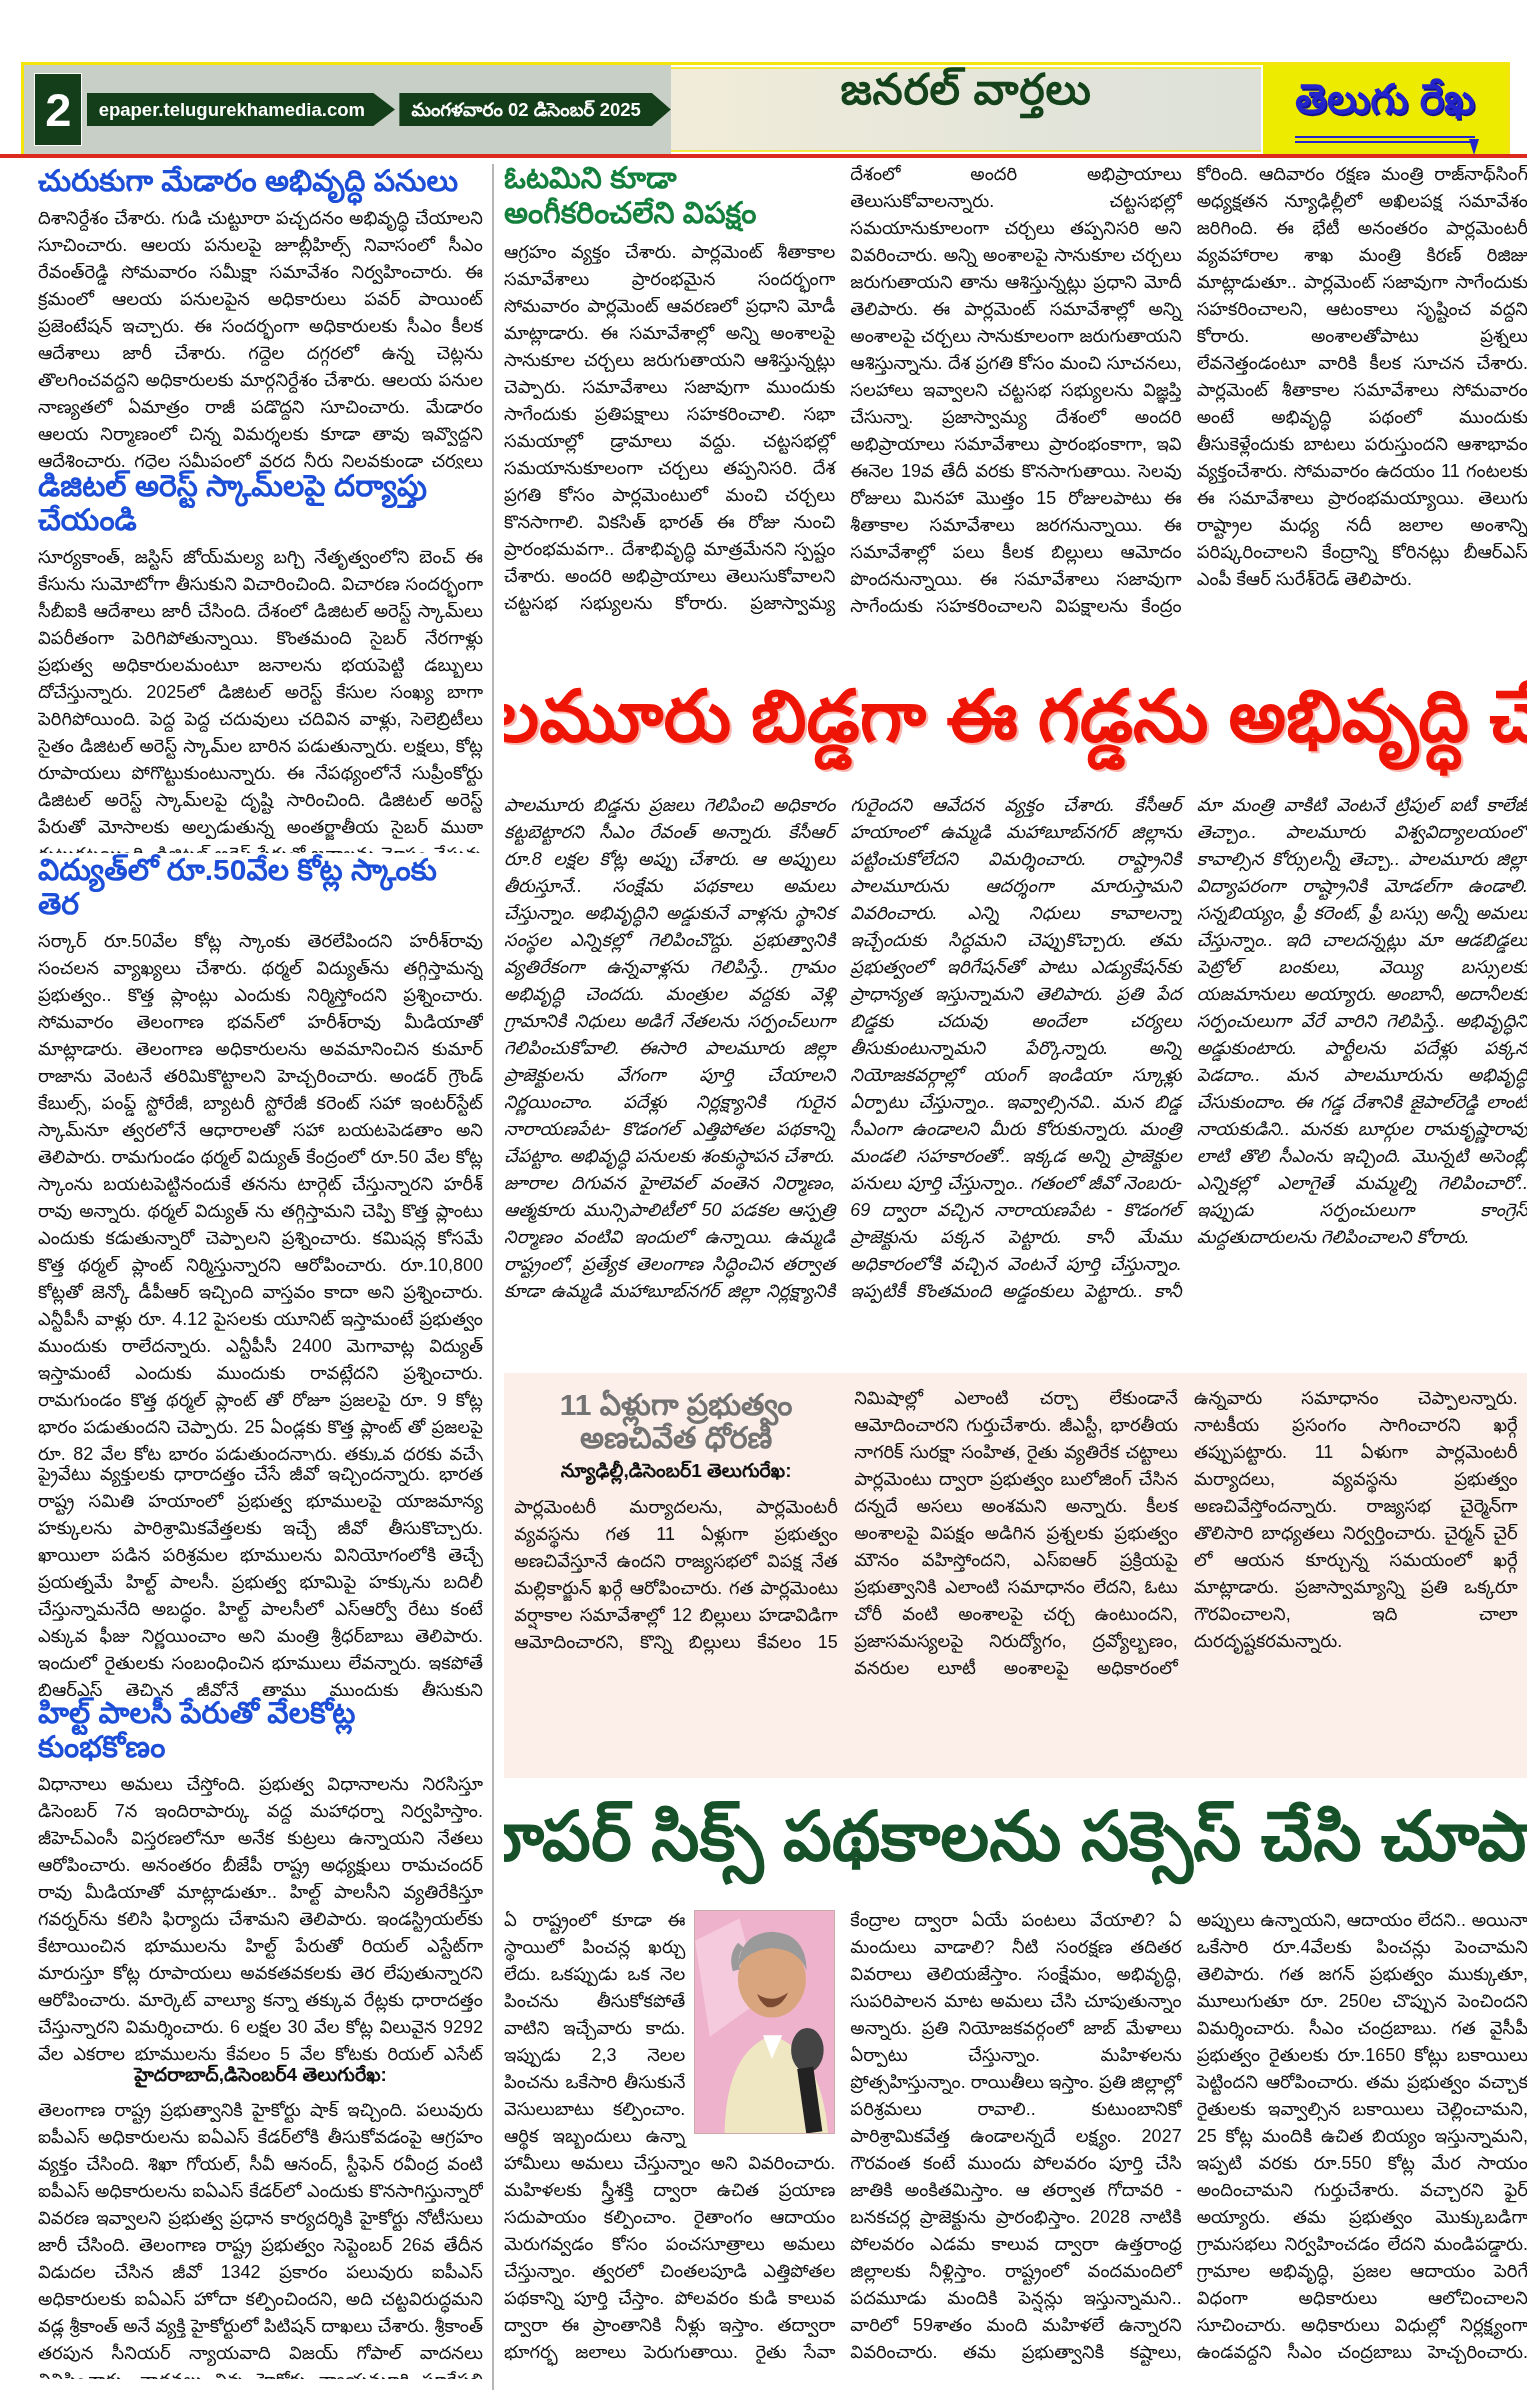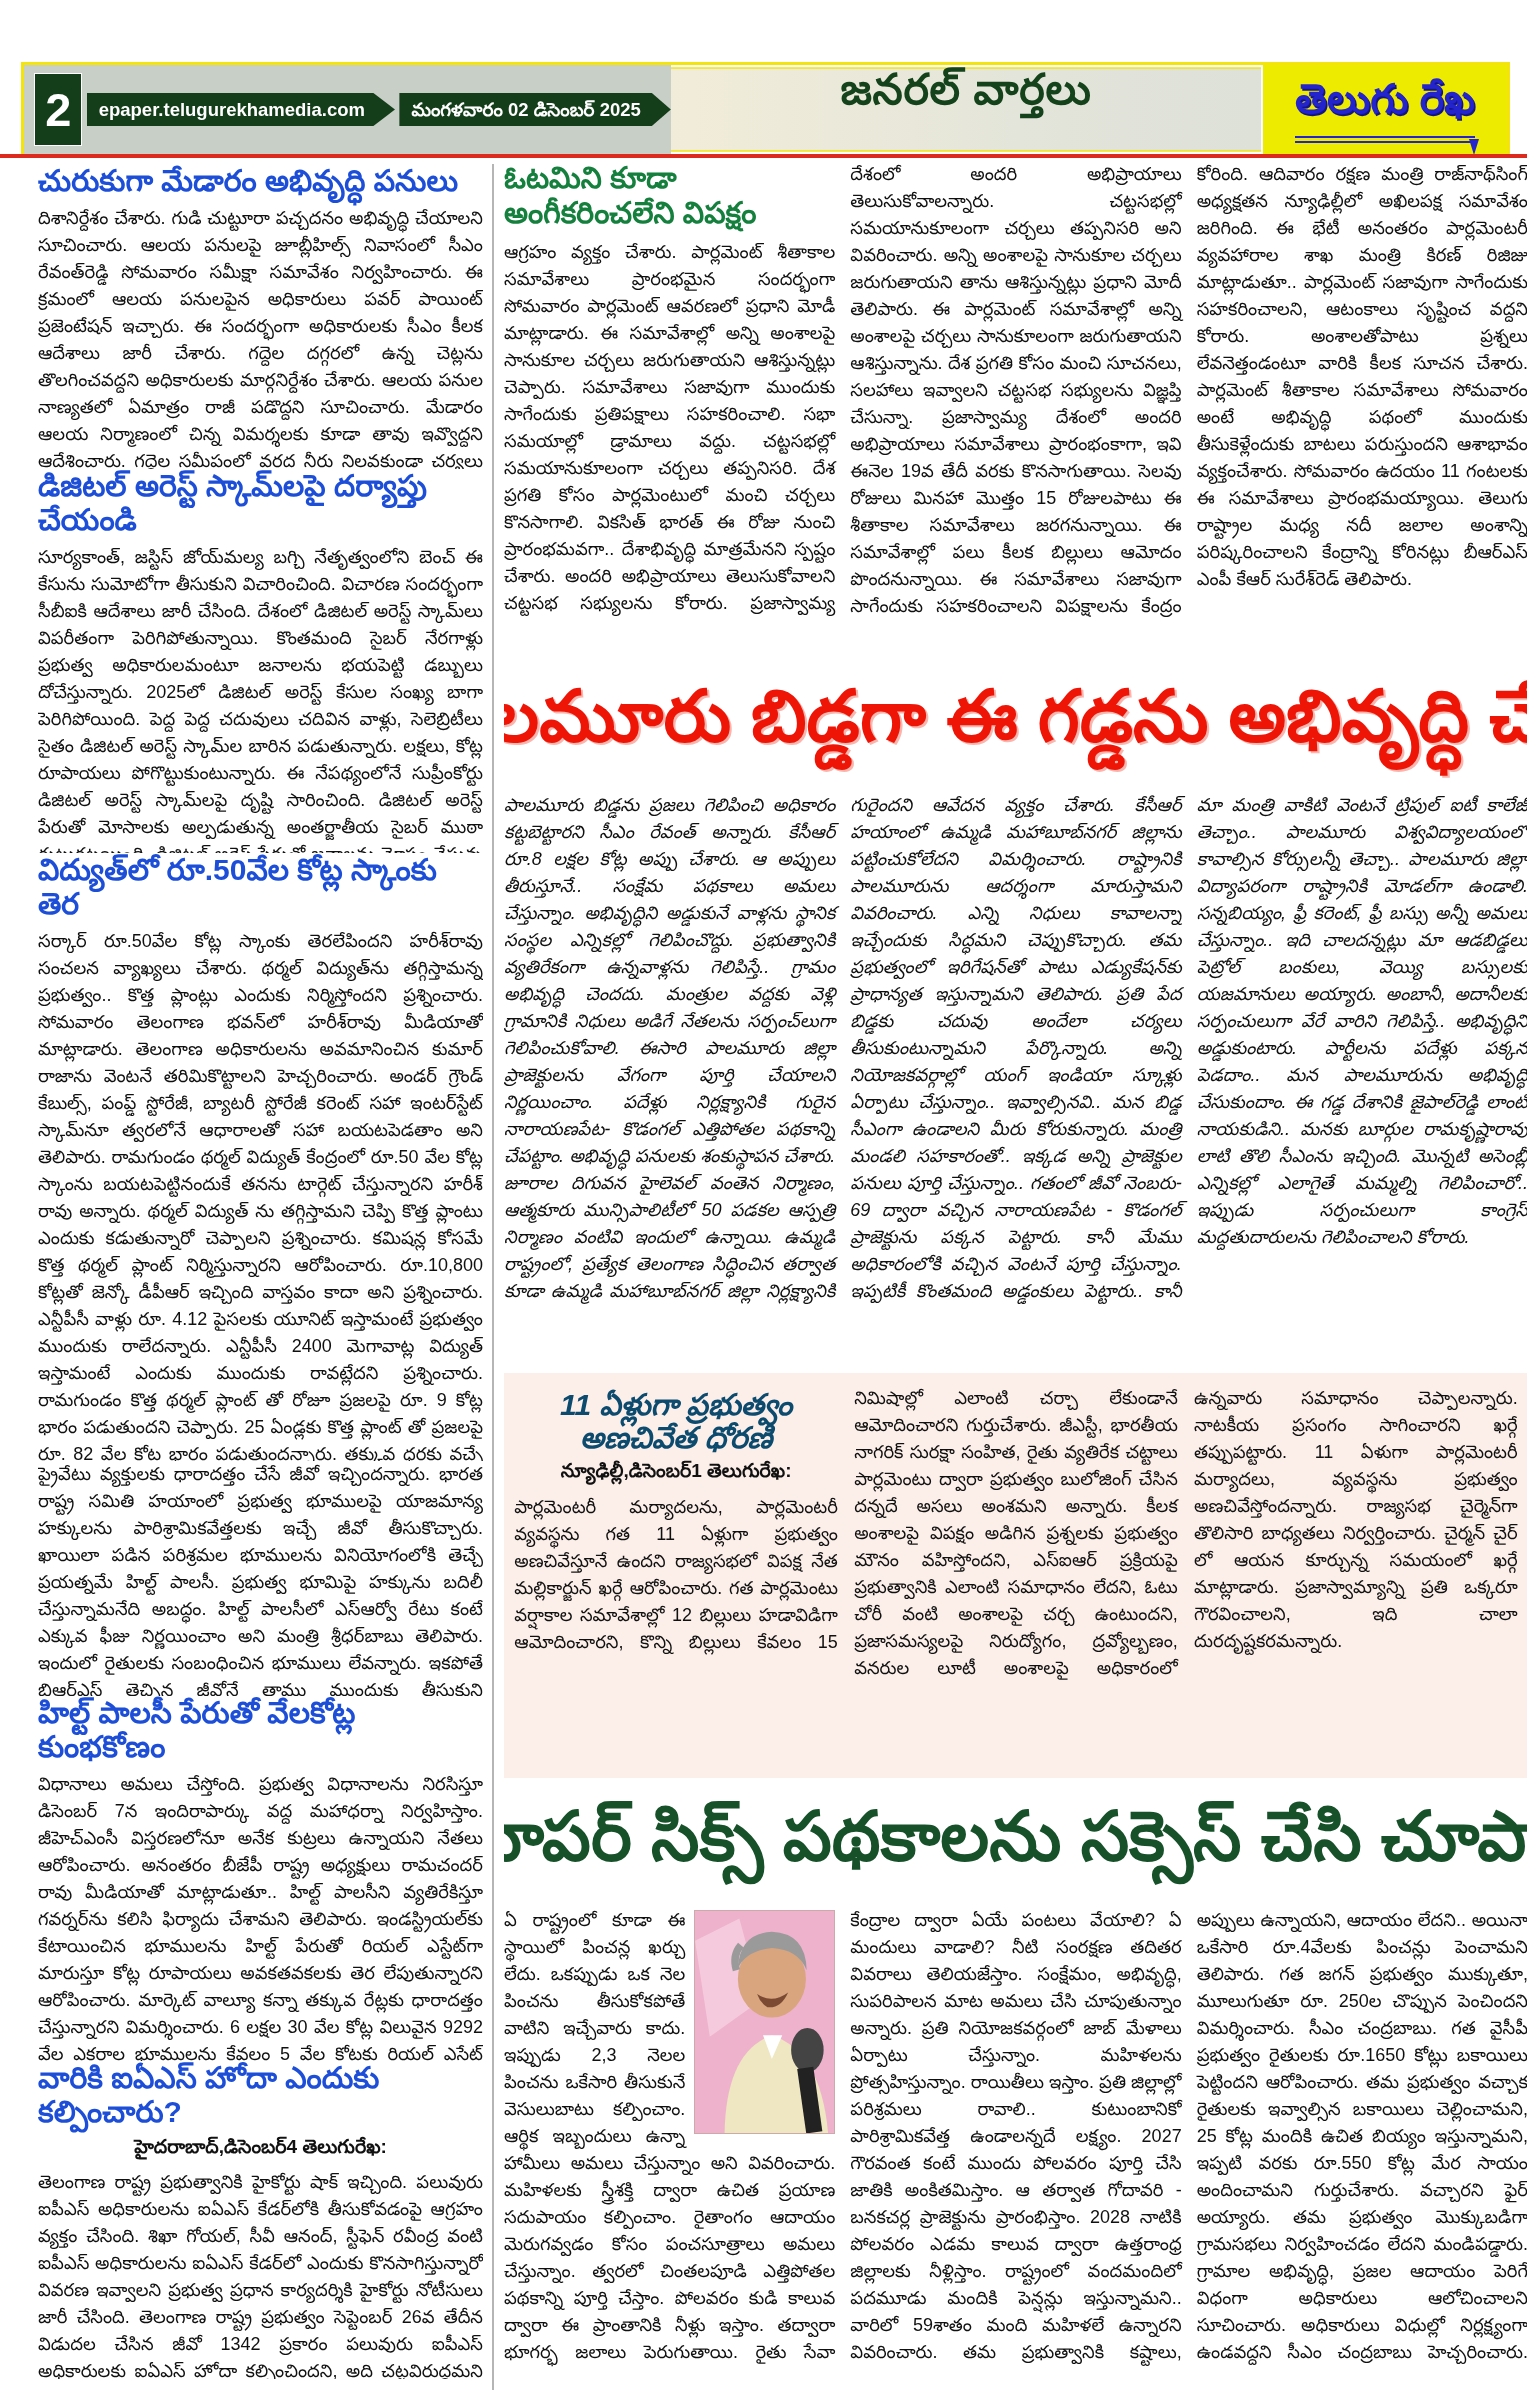--- a/index.html
+++ b/index.html
@@ -39,21 +39,21 @@
   .a1{height:305px;} .a2{height:384px;} .a3{height:608px;} .a4{height:235px;} .a5{height:365px;} .a6{height:318px;}
   
   .band-a{height:509px;column-count:3;column-gap:15px;overflow:hidden;}
   .band-a h2{margin:0 0 9px 0;font-size:30px;line-height:1.15;font-weight:bold;color:#15803d;}
   .lead-head{height:111px;display:flex;align-items:center;justify-content:center;overflow:hidden;}
   .lead-head span{font-size:72px;font-weight:bold;color:#ee1507;white-space:nowrap;
      text-shadow:2.2px 2.2px 0 #f9b6ae;}
   .band-b{height:574px;margin-top:11px;column-count:3;column-gap:15px;overflow:hidden;font-style:italic;}
   .pink-box{height:381px;margin-top:7.4px;background:#fcefe9;padding:12px 10.3px;
      column-count:3;column-gap:16.3px;overflow:hidden;}
-  .pink-box h3{margin:3px 0 6px 0;text-align:center;font-size:30px;line-height:1.1;color:#0c4a6e;font-weight:bold;font-style:italic;}
+  .pink-box h3{margin:3px 0 6px 0;text-align:center;font-size:30px;line-height:1.1;color:#737373;font-weight:bold;}
   .green-head{height:112px;margin-top:10.3px;display:flex;align-items:center;justify-content:center;overflow:hidden;}
   .green-head span{font-size:69px;font-weight:bold;color:#17512a;white-space:nowrap;}
   .band-c{height:479px;margin-top:6px;column-count:3;column-gap:15px;overflow:hidden;}
   .photo{float:right;width:139px;height:222px;margin:3px 0 7.4px 9px;border:0.7px solid #caa;
      background:linear-gradient(135deg,#f2c3d8 0%,#eaa8c6 55%,#f6d8e4 100%);position:relative;overflow:hidden;}
   .photo svg{position:absolute;left:0;top:0;}
 </style>
 </head>
 <body>
 
@@ -92,21 +92,20 @@
       <div class="body">సర్కార్ రూ.50వేల కోట్ల స్కాంకు తెరలేపిందని హరీశ్‌రావు సంచలన వ్యాఖ్యలు చేశారు. థర్మల్ విద్యుత్‌ను తగ్గిస్తామన్న ప్రభుత్వం.. కొత్త ప్లాంట్లు ఎందుకు నిర్మిస్తోందని ప్రశ్నించారు. సోమవారం తెలంగాణ భవన్‌లో హరీశ్‌రావు మీడియాతో మాట్లాడారు. తెలంగాణ అధికారులను అవమానించిన కుమార్ రాజాను వెంటనే తరిమికొట్టాలని హెచ్చరించారు. అండర్ గ్రౌండ్ కేబుల్స్, పంప్డ్ స్టోరేజీ, బ్యాటరీ స్టోరేజీ కరెంట్ సహా ఇంటర్‌స్టేట్ స్కామ్‌నూ త్వరలోనే ఆధారాలతో సహా బయటపెడతాం అని తెలిపారు. రామగుండం థర్మల్ విద్యుత్ కేంద్రంలో రూ.50 వేల కోట్ల స్కాంను బయటపెట్టినందుకే తనను టార్గెట్ చేస్తున్నారని హరీశ్ రావు అన్నారు. థర్మల్ విద్యుత్ ను తగ్గిస్తామని చెప్పి కొత్త ప్లాంటు ఎందుకు కడుతున్నారో చెప్పాలని ప్రశ్నించారు. కమిషన్ల కోసమే కొత్త థర్మల్ ప్లాంట్ నిర్మిస్తున్నారని ఆరోపించారు. రూ.10,800 కోట్లతో జెన్కో డీపీఆర్ ఇచ్చింది వాస్తవం కాదా అని ప్రశ్నించారు. ఎన్టీపీసీ వాళ్లు రూ. 4.12 పైసలకు యూనిట్ ఇస్తామంటే ప్రభుత్వం ముందుకు రాలేదన్నారు. ఎన్టీపీసీ 2400 మెగావాట్ల విద్యుత్ ఇస్తామంటే ఎందుకు ముందుకు రావట్లేదని ప్రశ్నించారు. రామగుండం కొత్త థర్మల్ ప్లాంట్ తో రోజూ ప్రజలపై రూ. 9 కోట్ల భారం పడుతుందని చెప్పారు. 25 ఏండ్లకు కొత్త ప్లాంట్ తో ప్రజలపై రూ. 82 వేల కోట్ల భారం పడుతుందన్నారు. తక్కువ ధరకు వచ్చే విద్యుత్ ను ఎందుకు వద్దనుకుంటున్నారో ప్రభుత్వం సమాధానం చెప్పాలని డిమాండ్ చేశారు. రూ.82 వేల కోట్ల ప్రజాధనం దుర్వినియోగం చేసే అధికారం ఎవరిచ్చారని నిలదీశారు. కాంగ్రెస్ అధికారంలో వచ్చిన తర్వాత విద్యుత్ రంగంలో ఈ దుర్నీతి జరుగుతోందని ఆరోపించారు. విద్యుత్ శాఖలో జరుగుతున్న ప్రతి అవకతవకపై నిలదీస్తామన్నారు..? లేని ఏసీ ప్రాజెక్టు సమస్యలంటూ.. అని ఎద్దేవా చేశారు. గ్రామాల్లో ఎన్నికలు జరుగుతుంటే.. పట్టణాల్లో సీఎం తిరుగుతానంటే ఎలా అని నిలదీశారు హరీశ్‌రావు.</div>
     </div>
     <div class="art a4">
       <div class="body">ప్రైవేటు వ్యక్తులకు ధారాదత్తం చేసే జీవో ఇచ్చిందన్నారు. భారత రాష్ట్ర సమితి హయాంలో ప్రభుత్వ భూములపై యాజమాన్య హక్కులను పారిశ్రామికవేత్తలకు ఇచ్చే జీవో తీసుకొచ్చారు. ఖాయిలా పడిన పరిశ్రమల భూములను వినియోగంలోకి తెచ్చే ప్రయత్నమే హిల్ట్ పాలసీ. ప్రభుత్వ భూమిపై హక్కును బదిలీ చేస్తున్నామనేది అబద్ధం. హిల్ట్ పాలసీలో ఎస్ఆర్వో రేటు కంటే ఎక్కువ ఫీజు నిర్ణయించాం అని మంత్రి శ్రీధర్‌బాబు తెలిపారు. ఇందులో రైతులకు సంబంధించిన భూములు లేవన్నారు. ఇకపోతే బిఆర్ఎస్ తెచ్చిన జీవోనే తాము ముందుకు తీసుకుని వెళుతున్నామని అన్నారు. నగరాన్ని కాలుష్యం నుంచి కాపాడాలన్న ఉద్దేశ్యంతోనే నగరంలో బాలానగర్, ఆజామాబాద్ ఇండస్ట్రియల్ ఏరియాలో ఉన్న పరిశ్రమలను ఓఆర్ఆర్‌కు ఆవలకి తరలిస్తున్నామని అన్నారు.</div>
     </div>
     <div class="art a5">
       <h2>హిల్ట్ పాలసీ పేరుతో  వేలకోట్ల కుంభకోణం</h2>
       <div class="body">విధానాలు అమలు చేస్తోంది. ప్రభుత్వ విధానాలను నిరసిస్తూ డిసెంబర్ 7న ఇందిరాపార్కు వద్ద మహాధర్నా నిర్వహిస్తాం. జీహెచ్ఎంసీ విస్తరణలోనూ అనేక కుట్రలు ఉన్నాయని నేతలు ఆరోపించారు. అనంతరం బీజేపీ రాష్ట్ర అధ్యక్షులు రామచందర్ రావు మీడియాతో మాట్లాడుతూ.. హిల్ట్ పాలసీని వ్యతిరేకిస్తూ గవర్నర్‌ను కలిసి ఫిర్యాదు చేశామని తెలిపారు. ఇండస్ట్రియల్‌కు కేటాయించిన భూములను హిల్ట్ పేరుతో రియల్ ఎస్టేట్‌గా మారుస్తూ కోట్ల రూపాయలు అవకతవకలకు తెర లేపుతున్నారని ఆరోపించారు. మార్కెట్ వాల్యూ కన్నా తక్కువ రేట్లకు ధారాదత్తం చేస్తున్నారని విమర్శించారు. 6 లక్షల 30 వేల కోట్ల విలువైన 9292 వేల ఎకరాల భూములను కేవలం 5 వేల కోట్లకు రియల్ ఎస్టేట్ వ్యాపారులకు కట్టబెడుతున్నారని తెలిపారు. ప్రభుత్వం రియల్ ఎస్టేట్ వ్యాపారం చేస్తుందా..? పరిపాలన చేస్తుందా.. అని ప్రశ్నించారు. ఇచ్చిన హామీలు అమలు పరచడంలో కాంగ్రెస్ ప్రభుత్వం వైఫల్యం చెందింది కాబట్టే ఇండస్ట్రియల్ భూములను రియల్ ఎస్టేట్ వ్యాపారులకు కట్టబెట్టి లబ్ది పొందుతున్నారని వ్యాఖ్యలు చేశారు. హిల్ట్‌కు వ్యతిరేకంగా ఈనెల 7న ఇందిరా పార్క్ వద్ద మహాధర్నా చేపట్టబోతున్నామని ప్రకటించారు. హిల్ట్ పాలసీపై ప్రభుత్వంతో చర్చిస్తానని గవర్నర్ హామీ ఇచ్చారని బీజేపీ రాష్ట్ర అధ్యక్షులు రామచందర్ రావు వెల్లడించారు. ప్రభుత్వ వైఫల్యాలను వ్యతిరేకంగా 7న నిరసన దీక్ష చేపట్టబోతున్నామని బీజేఎల్పీ నేత ఏలేటి మహేశ్వర్ రెడ్డి ప్రకటించారు.</div>
     </div>
     <div class="art a6">
-      <h2>వారికి ఐఏఎస్ హోదా ఎందుకు కల్పించారు?</h2>
       <div class="byline">హైదరాబాద్,డిసెంబర్4 తెలుగురేఖ:</div>
       <div class="body">తెలంగాణ రాష్ట్ర ప్రభుత్వానికి హైకోర్టు షాక్ ఇచ్చింది. పలువురు ఐపీఎస్ అధికారులను ఐఏఎస్ కేడర్‌లోకి తీసుకోవడంపై ఆగ్రహం వ్యక్తం చేసింది. శిఖా గోయల్, సీవీ ఆనంద్, స్టీఫెన్ రవీంద్ర వంటి ఐపీఎస్ అధికారులను ఐఏఎస్ కేడర్‌లో ఎందుకు కొనసాగిస్తున్నారో వివరణ ఇవ్వాలని ప్రభుత్వ ప్రధాన కార్యదర్శికి హైకోర్టు నోటీసులు జారీ చేసింది. తెలంగాణ రాష్ట్ర ప్రభుత్వం సెప్టెంబర్ 26వ తేదీన విడుదల చేసిన జీవో 1342 ప్రకారం పలువురు ఐపీఎస్ అధికారులకు ఐఏఎస్ హోదా కల్పించిందని, అది చట్టవిరుద్ధమని వడ్ల శ్రీకాంత్ అనే వ్యక్తి హైకోర్టులో పిటిషన్ దాఖలు చేశారు. శ్రీకాంత్ తరపున సీనియర్ న్యాయవాది విజయ్ గోపాల్ వాదనలు వినిపించారు. వాదనలు విన్న హైకోర్టు న్యాయమూర్తి సూరేపల్లి నంద ధర్మాసనం ముగ్గురు అధికారులకు ఐఏఎస్ హోదాను ఎందుకు కల్పించారో డిసెంబర్ 10వ తేదీ లోపు వివరణ ఇవ్వాలని ప్రభుత్వ ప్రధాన కార్యదర్శికి జారీ చేసిన నోటీసుల్లో ఆదేశించారు.</div>
     </div>
   </div>
 
   <div class="v-divider"></div>
 
   <div class="right-region">
 
     <div class="band-a art">

